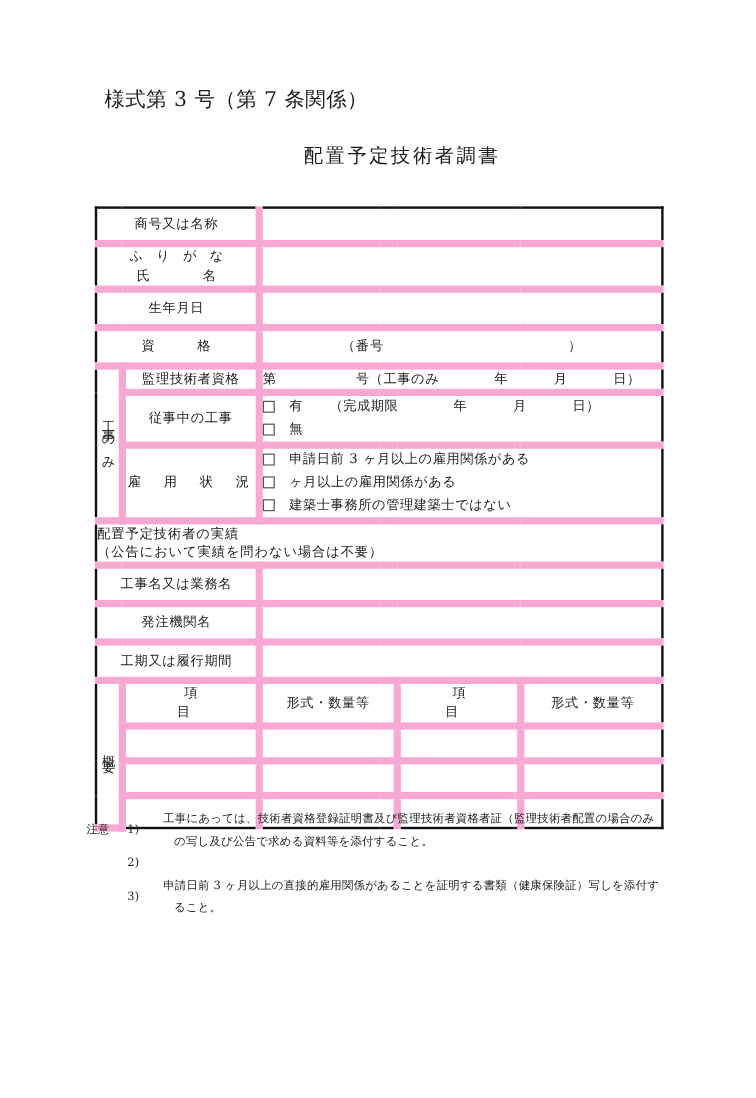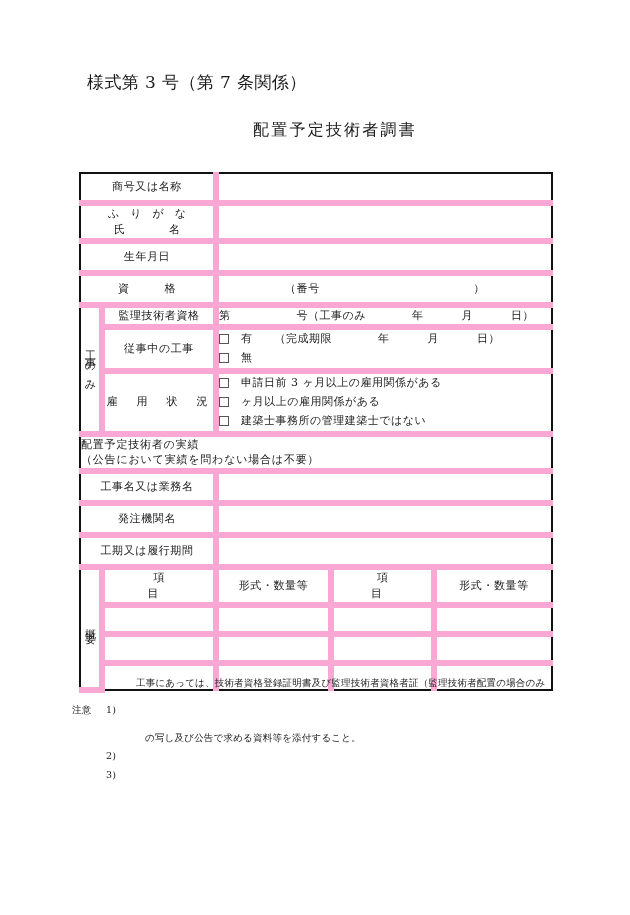--- a/index.html
+++ b/index.html
@@ -177,21 +177,20 @@
   .note-num {
     width: 30px;
     flex: 0 0 auto;
     white-space: nowrap;
   }
   .note-body {
     flex: 1 1 auto;
   }
   .note-cont {
     padding-left: 9px;
-    margin-top: 36px;
   }
 </style>
 </head>
 <body>
 
 <div class="page">
 
   <div class="form-code">様式第 3 号（第 7 条関係）</div>
   <div class="doc-title">配置予定技術者調書</div>
 
@@ -354,17 +353,21 @@
         <span class="note-tag"></span>
         <span class="note-num">2)</span>
       </div>
     </div>
 
     <div class="note-item">
       <div class="note-head">
         <span class="note-tag"></span>
         <span class="note-num">3)</span>
       </div>
+      <div class="note-body">
+        <div>申請日前 3 ヶ月以上の直接的雇用関係があることを証明する書類（健康保険証）写しを添付す</div>
+        <div class="note-cont">ること。</div>
+      </div>
     </div>
 
   </div>
 
 </div>
 
 </body></html>

